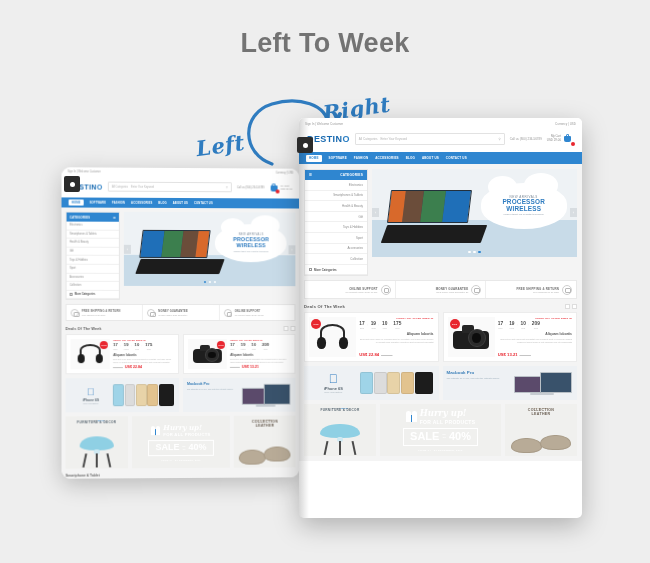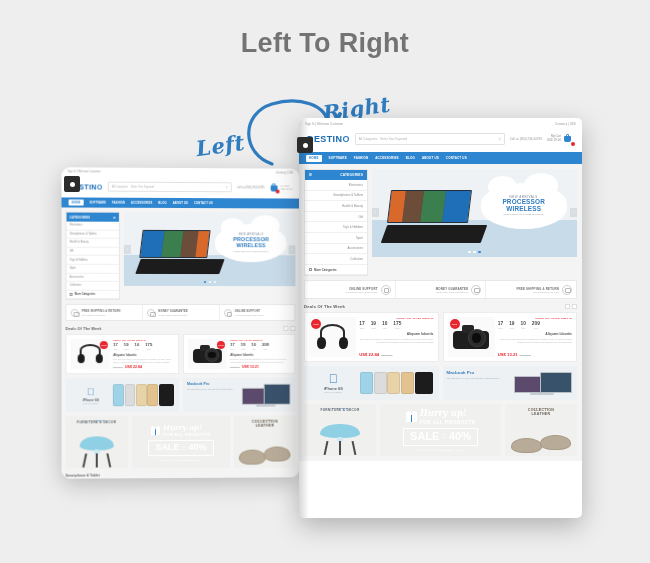--- a/index.html
+++ b/index.html
@@ -373,21 +373,21 @@
   .rtl .deals, .rtl .promos, .rtl .strip, .rtl .deal,
   .rtl .topbar, .rtl .sechead, .rtl .botsec { flex-direction:row-reverse; }
   .rtl .cats .hd, .rtl .cats .li,
   .rtl .deal .nm, .rtl .deal .ds, .rtl .deal .hurry { text-align:right; }
   .rtl .deal .pr, .rtl .deal .timer { flex-direction:row-reverse; }
   .rtl .sechead .t, .rtl .botsec .t { direction:ltr; }
 </style>
 </head>
 <body>
 
-<div class="page-title">Left To Right</div>
+<div class="page-title">Left To Week</div>
 
 <div class="hand hand-left">Left</div>
 <div class="hand hand-right">Right</div>
 <svg class="arrow-svg" width="110" height="72" viewBox="0 0 110 72">
   <path d="M36 68 C6 58, 4 18, 36 8 C62 0, 92 8, 92 30" fill="none" stroke="#2f7cc0" stroke-width="3.2" stroke-linecap="round"></path>
   <path d="M80 28 L92 40 L104 18" fill="none" stroke="#2f7cc0" stroke-width="4" stroke-linecap="round" stroke-linejoin="round"></path>
 </svg>
 
 <div class="edge-tab edge-tab-l">
     <span></span>

